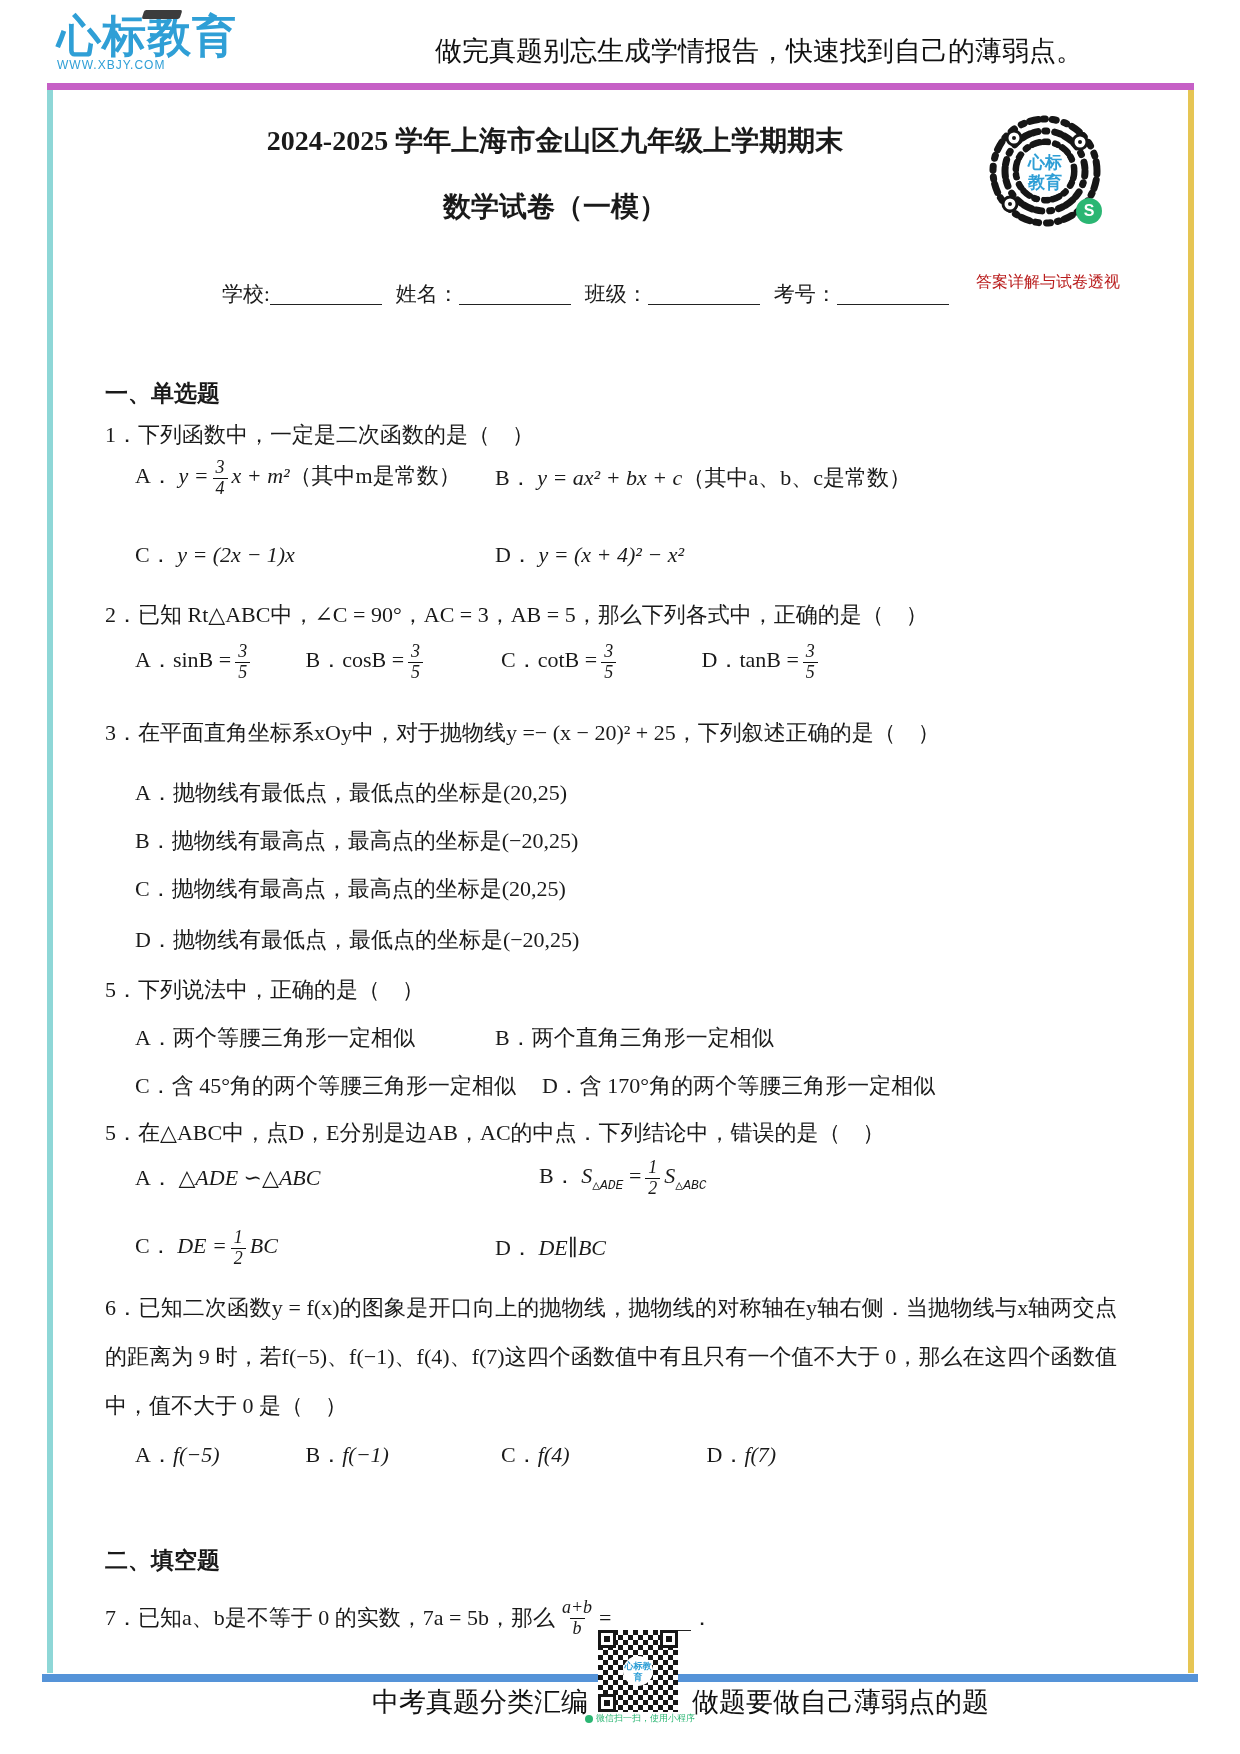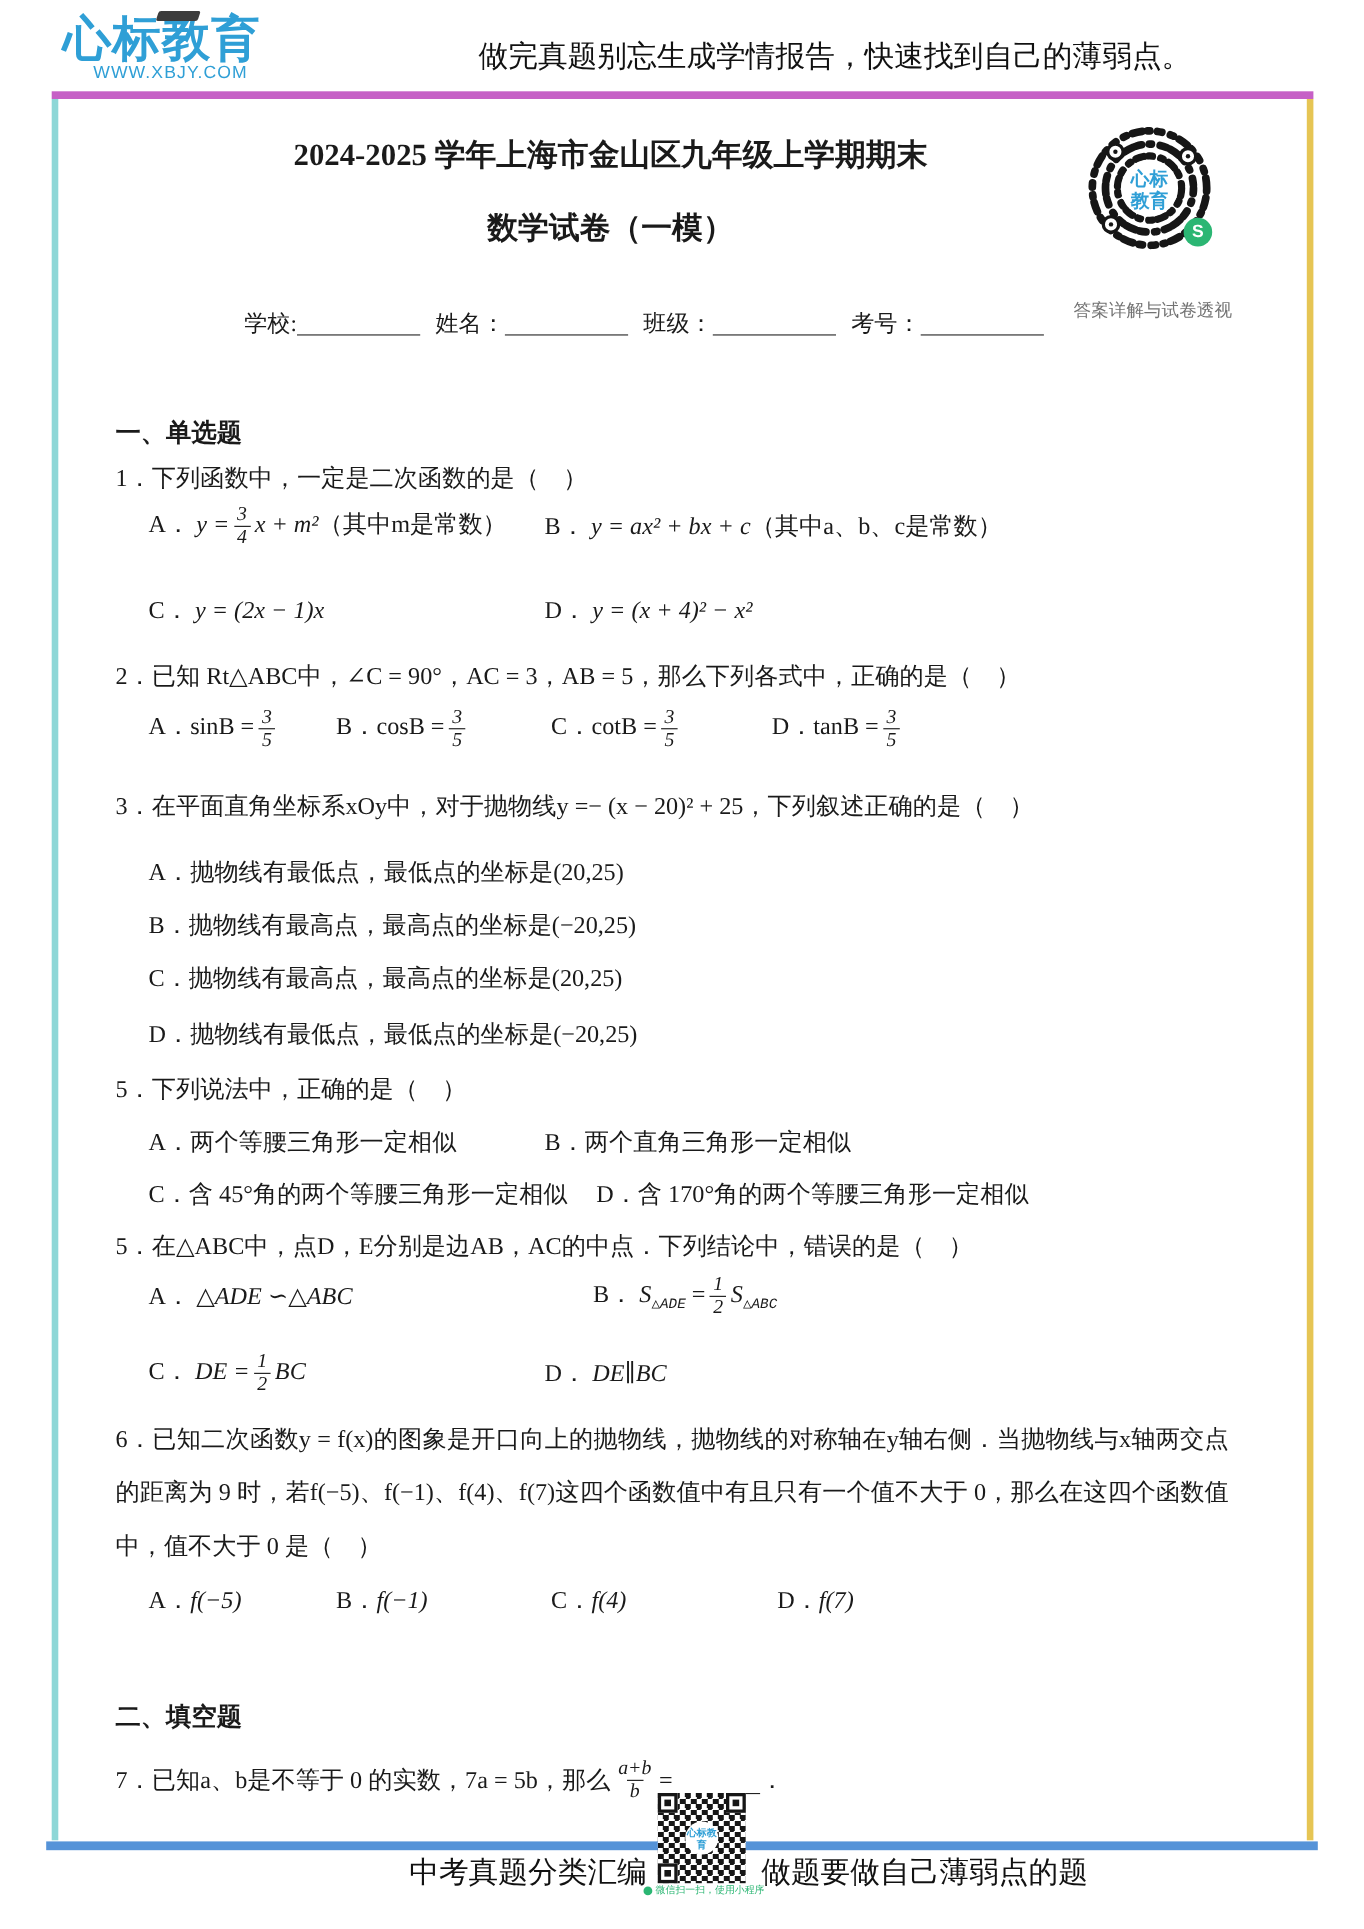--- a/index.html
+++ b/index.html
@@ -2,32 +2,32 @@
 <html><head>
 <meta charset="utf-8">
 <style>
   html,body{margin:0;padding:0;background:#fff;}
   .page{position:relative;width:1240px;height:1754px;background:#fff;overflow:hidden;
         font-family:"Liberation Serif","DejaVu Serif",serif;color:#1a1a1a;}
   .abs{position:absolute;}
   
   .logo-text{font-family:"Liberation Sans","DejaVu Sans",sans-serif;font-weight:bold;
              font-size:44px;color:#2f9fd6;letter-spacing:1px;line-height:1;}
-  .logo-url{font-family:"Liberation Sans","DejaVu Sans",sans-serif;font-size:16px;
-            color:#2f9fd6;text-align:center;letter-spacing:1px;}
+  .logo-url{font-family:"Liberation Sans","DejaVu Sans",sans-serif;font-size:12px;
+            color:#2f9fd6;text-align:left;letter-spacing:1px;}
   .cap{width:38px;height:9px;background:#3c3c3c;transform:skewX(-18deg);border-radius:2px;}
   .tagline{font-size:27px;color:#111;}
   
   .line-magenta{background:#c660c6;}
   .line-cyan{background:#8ed7d7;}
   .line-yellow{background:#e6c554;}
   .line-blue{background:#5593d8;}
   
   .title{font-size:28px;font-weight:bold;text-align:center;width:900px;}
-  .qr-caption{font-size:16px;text-align:center;width:180px;color:#737373;}
+  .qr-caption{font-size:16px;text-align:center;width:180px;color:#b91c1c;}
   .info{font-size:21px;white-space:nowrap;}
   .blank{display:inline-block;width:112px;border-bottom:1.5px solid #222;height:22px;
          vertical-align:-4px;margin-right:14px;}
   
   .sec{font-size:23px;font-weight:bold;}
   .stem{font-size:22px;white-space:nowrap;}
   .para{font-size:22px;line-height:49px;text-align:justify;width:1012px;}
   .opt{font-size:22px;}
   .row2{display:flex;}
   .w360{display:inline-block;width:360px;}

